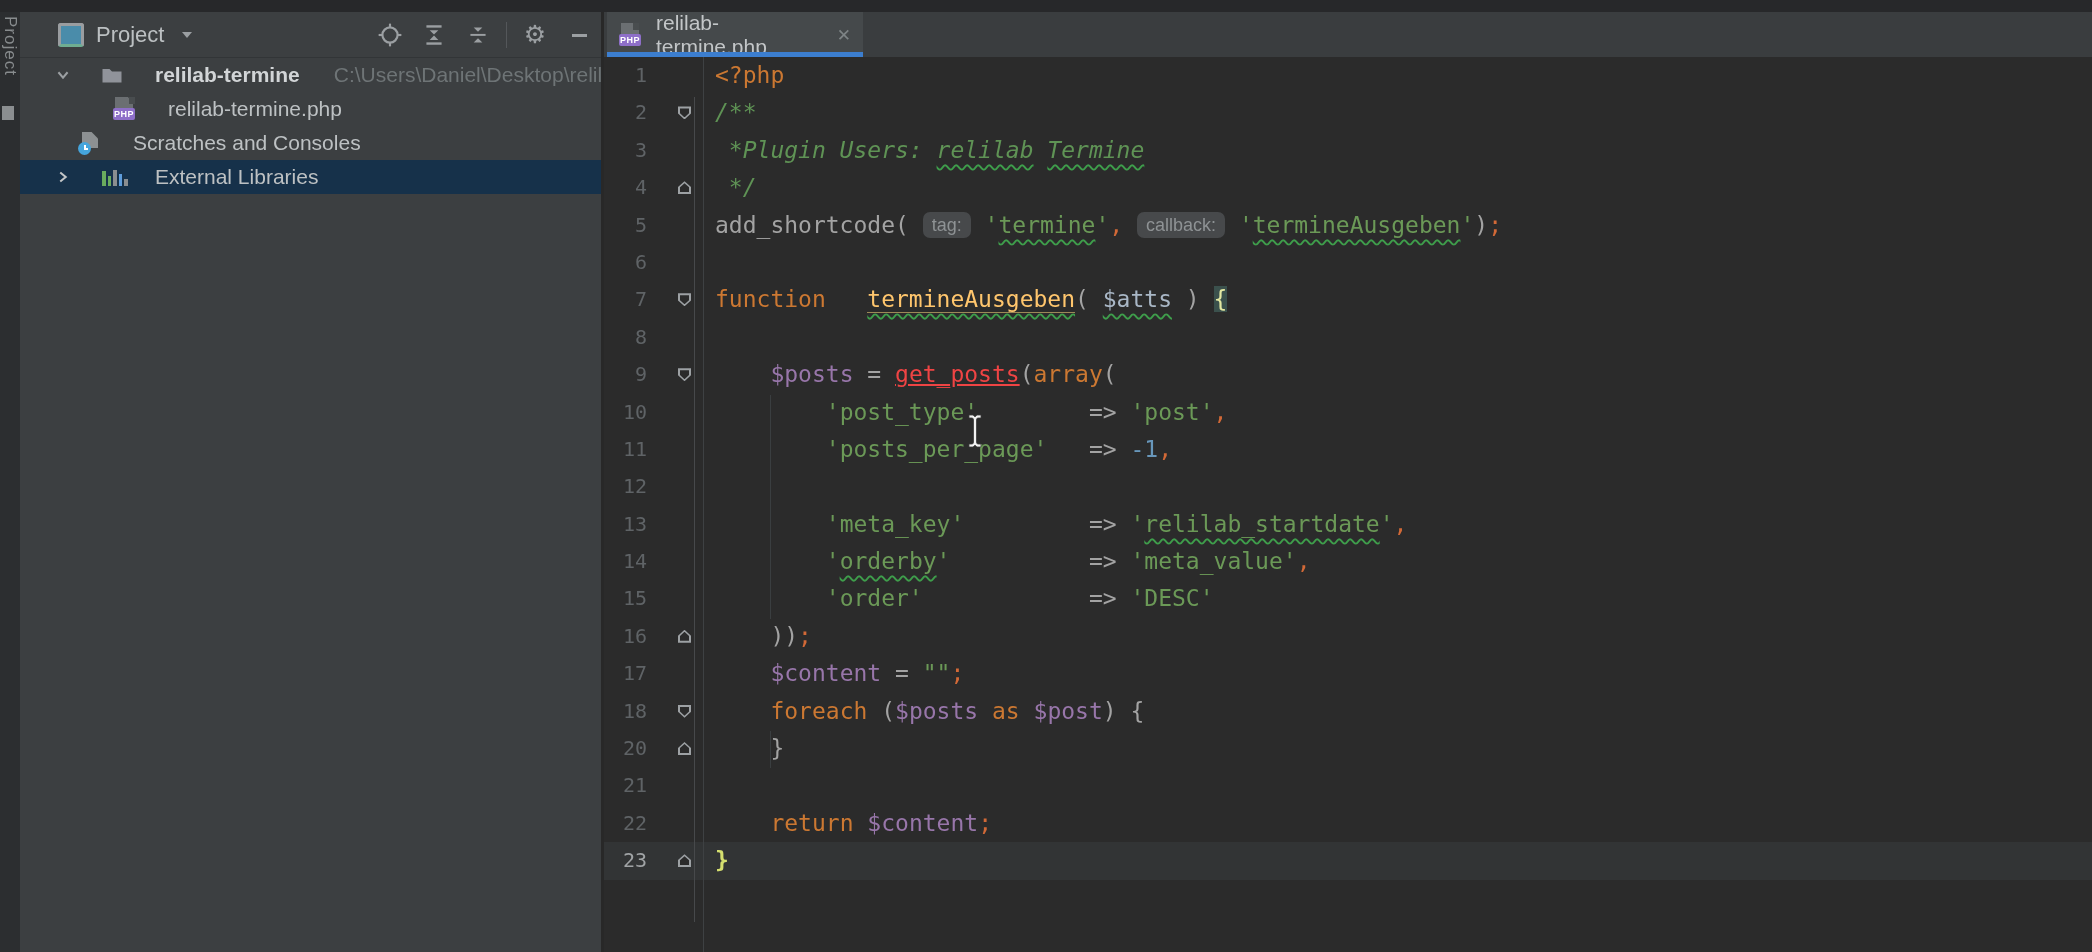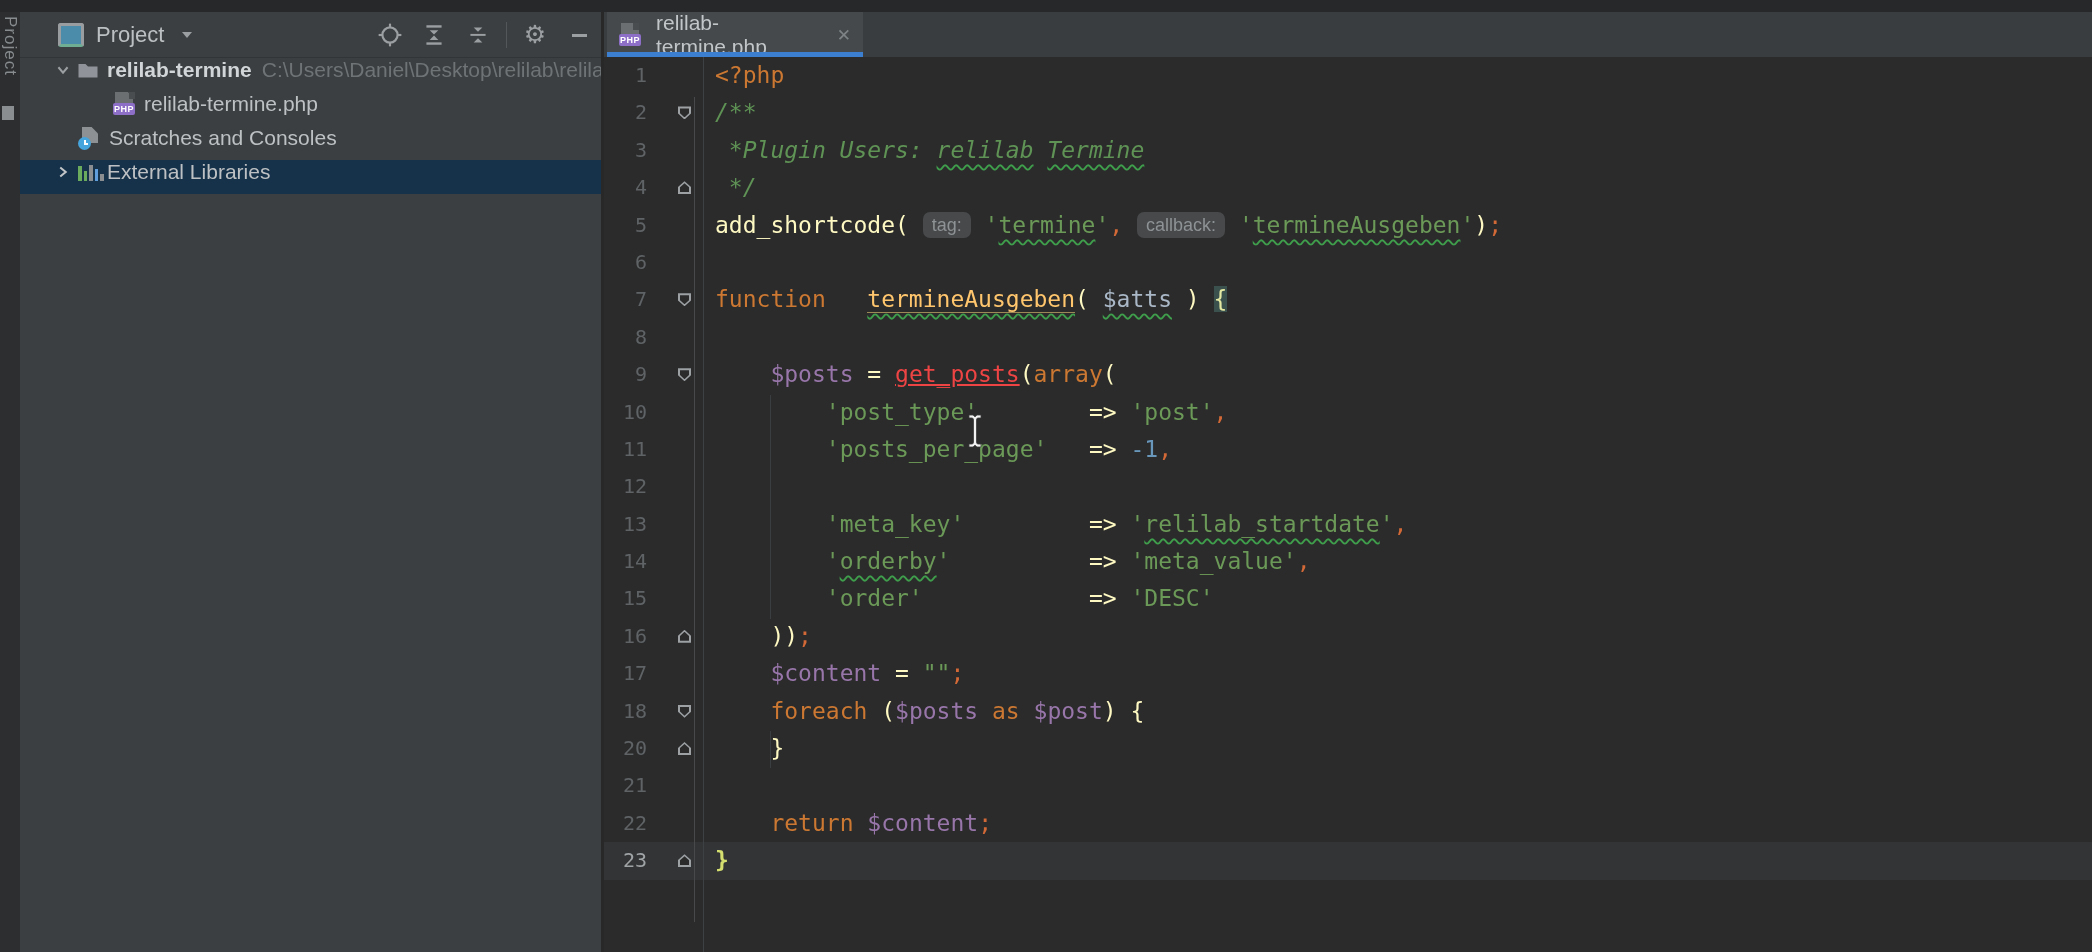--- a/index.html
+++ b/index.html
@@ -24,21 +24,21 @@
     border-bottom-color:#6fae92; margin-right:12px; }
   .panel-title { font-size:22px; color:#bcc0c2; }
   .combo-arrow { margin-left:14px; }
   .hdr-icons { position:absolute; right:0; top:0; height:46px; display:flex; align-items:center; }
   .hicon { width:26px; height:26px; margin:0 9px; display:flex; align-items:center; justify-content:center; cursor:pointer; }
   .hdr-divider { width:1px; height:26px; background:#54575a; margin:0 6px; }
   .gear-glyph { font-family:"DejaVu Sans", sans-serif; font-size:25px; color:#9b9fa2; line-height:26px; }
   .minus-bar { width:15px; height:3px; background:#9b9fa2; }
   
   .tree { position:absolute; left:0; top:46px; width:581px; }
-  .trow { position:relative; height:34px; display:flex; white-space:nowrap; overflow:hidden; cursor:pointer; }
+  .trow { position:relative; height:34px; display:flex; align-items:center; white-space:nowrap; overflow:hidden; cursor:pointer;gap:24px; }
   .trow.sel { background:#16314a; }
   .chev-box { width:26px; height:24px; display:flex; align-items:center; justify-content:center; flex:none; }
   .ticon { width:24px; height:24px; margin-right:7px; flex:none; position:relative; }
   .tname { font-size:21px; color:#bdc1c3; }
   .tname.b { font-weight:bold; color:#d2d5d7; }
   .tpath { font-size:21px; color:#6e7476; margin-left:10px; }
   
   .libbars { position:absolute; bottom:3px; left:2px; display:flex; align-items:flex-end; gap:2px; }
   .lb { width:3.5px; }
   
@@ -69,21 +69,21 @@
   .ln { width:43px; flex:none; text-align:right; font-family:"DejaVu Sans Mono", monospace; font-size:20px; color:#5f6366; }
   .code-row.cur .ln { color:#a0a3a5; }
   .foldcol { width:68px; flex:none; position:relative; }
   .fmark { position:absolute; left:31px; top:12px; width:13px; height:13px; }
   .fmark .fo { position:absolute; inset:0; background:#9da1a4; }
   .fmark .fi { position:absolute; inset:2px; background:#2b2b2b; }
   .fmark.fd .fo, .fmark.fd .fi { clip-path:polygon(0 0, 100% 0, 100% 55%, 50% 100%, 0 55%); }
   .fmark.fu .fo, .fmark.fu .fi { clip-path:polygon(50% 0, 100% 45%, 100% 100%, 0 100%, 0 45%); }
   .codetext { font-family:"DejaVu Sans Mono", monospace; font-size:23px; color:#a9b7c6; }
   
-  .sg-d  { color:#fef9c3; }
+  .sg-d  { color:#a3a3a3; }
   .sg-k  { color:#cc7832; }
   .sg-s  { color:#6b9957; }
   .sg-sw { color:#6b9957; text-decoration:underline; text-decoration-style:wavy; text-decoration-color:#3e9e4b; text-decoration-thickness:1.5px; text-underline-offset:6px; }
   .sg-c  { color:#5f9355; font-style:italic; }
   .sg-cw { color:#5f9355; font-style:italic; text-decoration:underline; text-decoration-style:wavy; text-decoration-color:#3e9e4b; text-decoration-thickness:1.5px; text-underline-offset:6px; }
   .sg-f  { color:#ffc66d; border-bottom:1px solid #9c8857; text-decoration:underline; text-decoration-style:wavy; text-decoration-color:#3e9e4b; text-decoration-thickness:1.5px; text-underline-offset:6px; }
   .sg-fc { color:#ef4444;text-decoration:underline; }
   .sg-v  { color:#9876aa; }
   .sg-vw { color:#a9b7c6; text-decoration:underline; text-decoration-style:wavy; text-decoration-color:#3e9e4b; text-decoration-thickness:1.5px; text-underline-offset:6px; }
   .sg-n  { color:#6897bb; }

